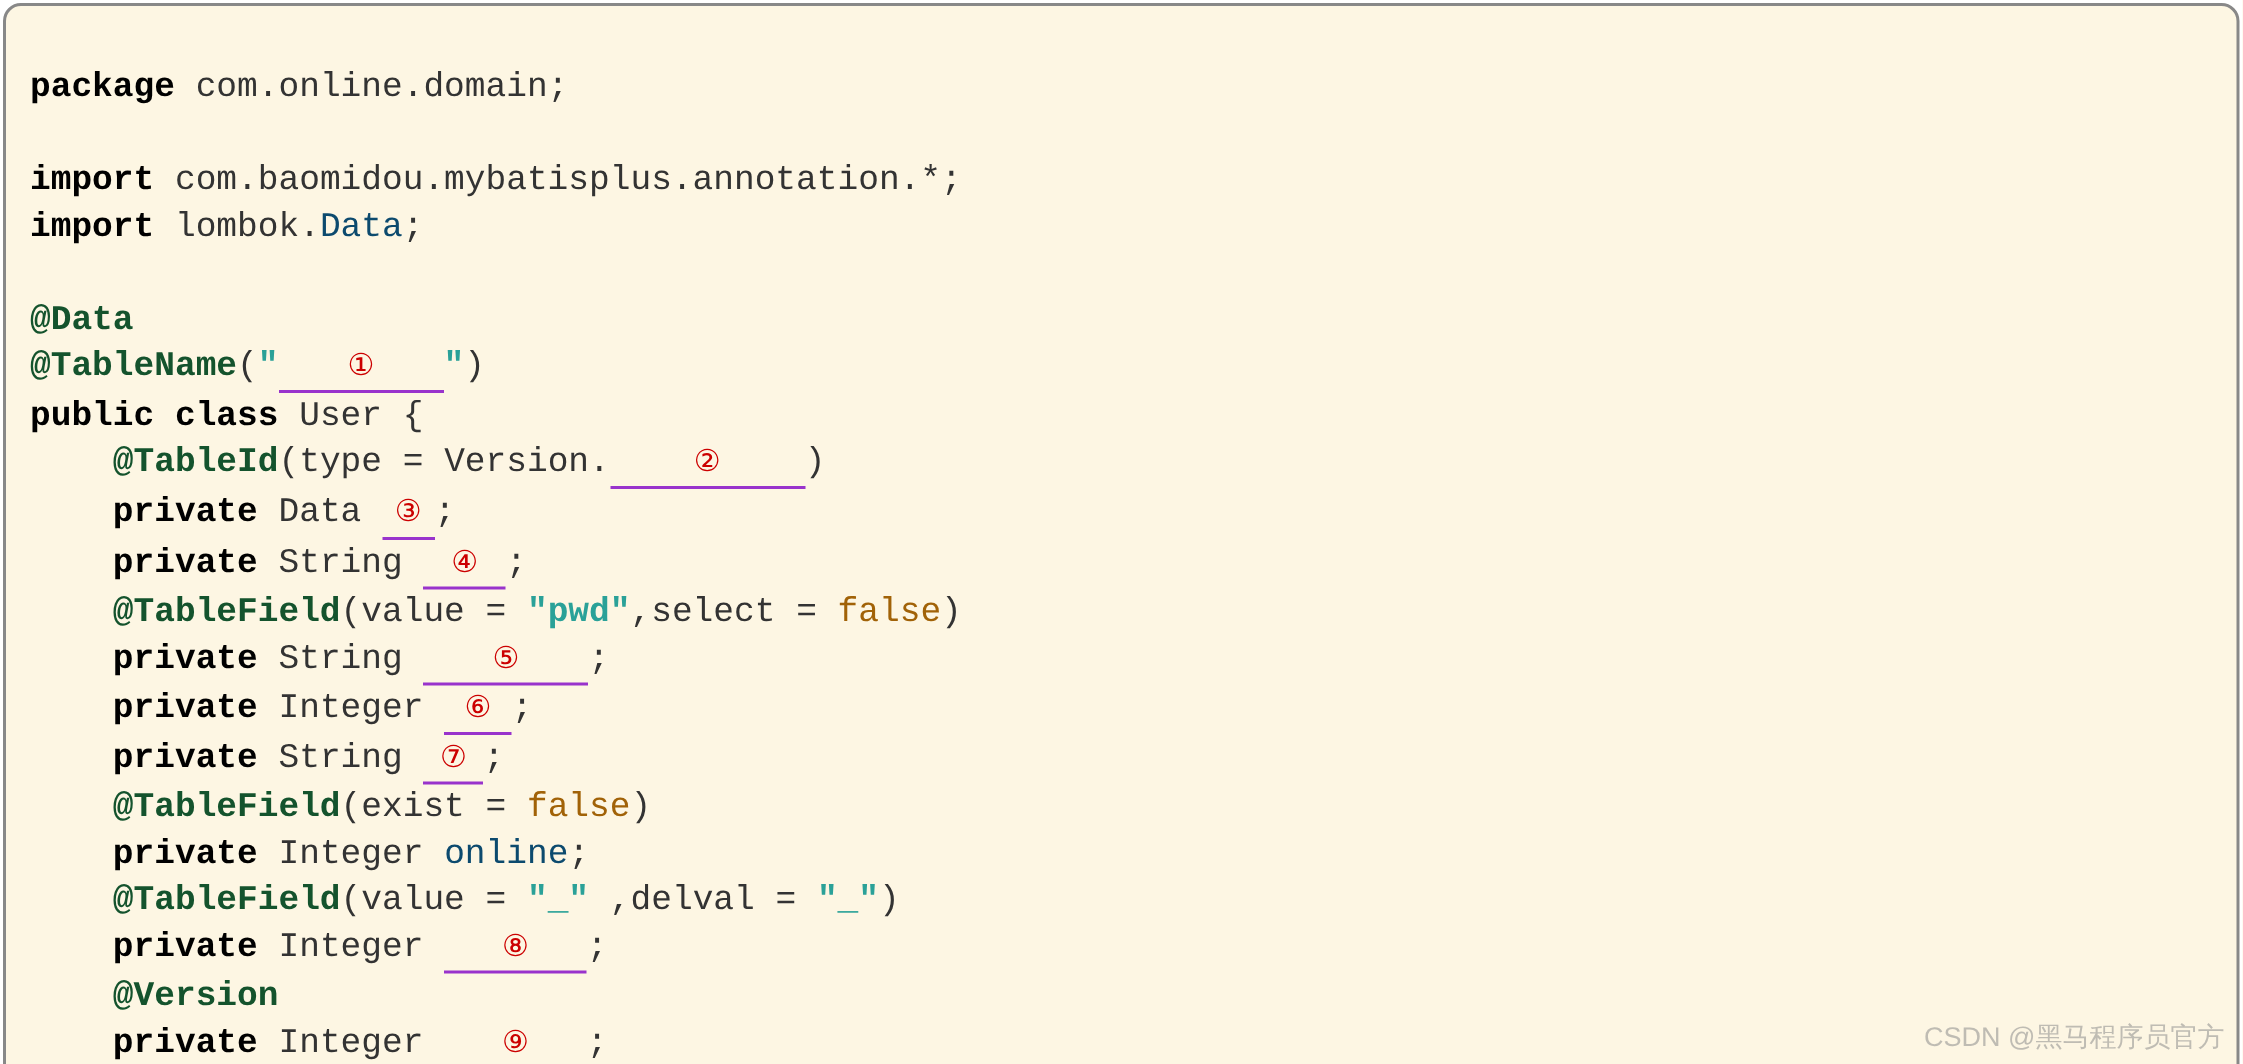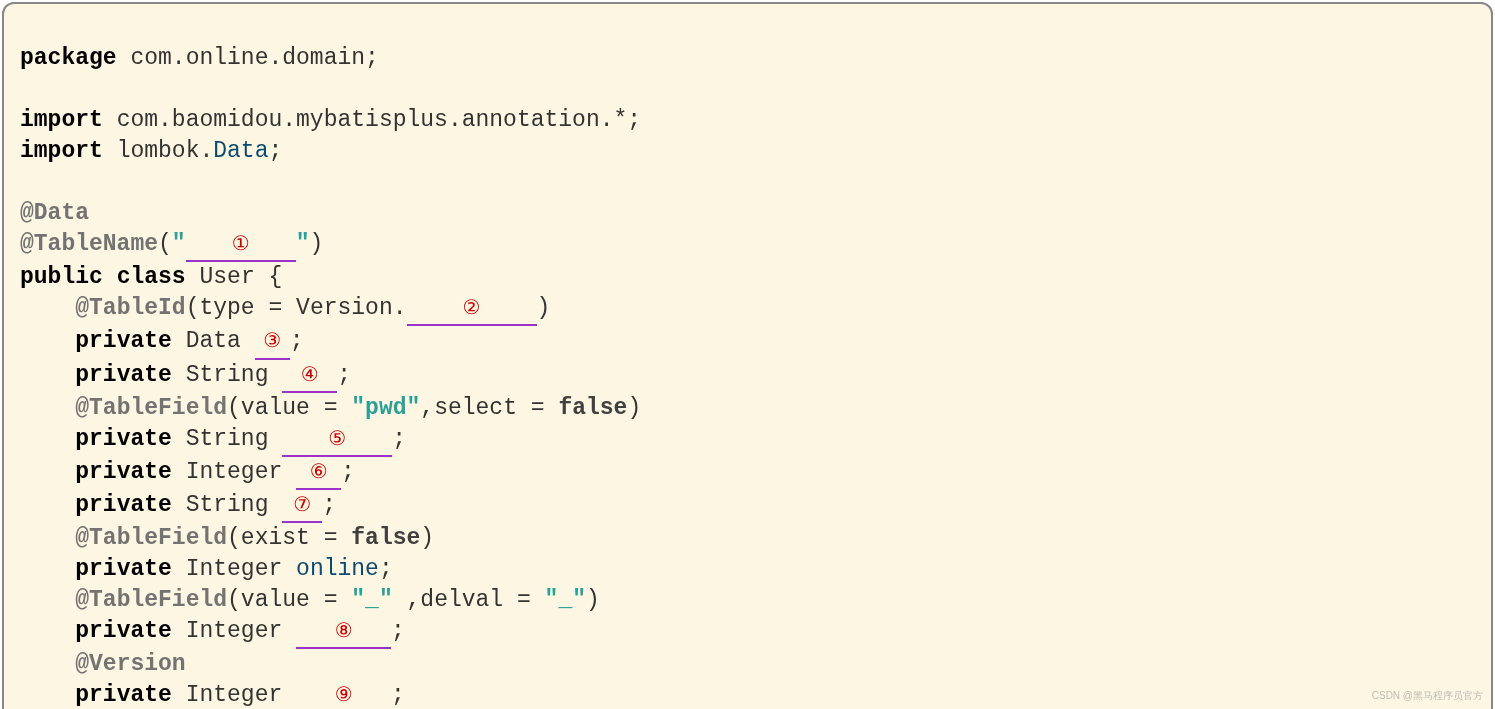--- a/index.html
+++ b/index.html
@@ -13,24 +13,24 @@
       background-color: #fdf6e3;
       border: 2px solid #888;
       border-radius: 12px;
       padding: 8px 16px;
       margin: 2px;
       line-height: 1.35;
       white-space: pre;
       overflow: hidden;
     }
     .kw { color: #000000; font-weight: bold; }
-    .ann { color: #737373; font-weight: bold; }
+    .ann { color: #14532d; font-weight: bold; }
     .cls { color: #333; }
     .str { color: #2aa198; font-weight: bold; }
-    .lit { color: #404040; font-weight: bold; }
+    .lit { color: #a16207; font-weight: normal; }
     .id { color: #333; }
     .method { color: #0c4a6e; }
     .punct { color: #333; }
     .blank {
       display: inline-block;
       border-bottom: 2px solid #9933cc;
       min-width: 40px;
       text-align: center;
       vertical-align: baseline;
     }
@@ -40,21 +40,21 @@
       font-family: Arial, sans-serif;
       font-size: 20px;
       padding: 0 2px;
     }
     .watermark {
       position: absolute;
       bottom: 6px;
       right: 12px;
       color: rgba(140,140,140,0.55);
       font-family: Arial, sans-serif;
-      font-size: 10px;
+      font-size: 18px;
     }
   </style>
 </head>
 <body>
 
 <div class="code-container">
 <span class="kw">package</span> <span class="id">com.online.domain</span><span class="punct">;</span>
 
 <span class="kw">import</span> <span class="id">com.baomidou.mybatisplus.annotation.*</span><span class="punct">;</span>
 <span class="kw">import</span> <span class="id">lombok.</span><span class="method">Data</span><span class="punct">;</span>

